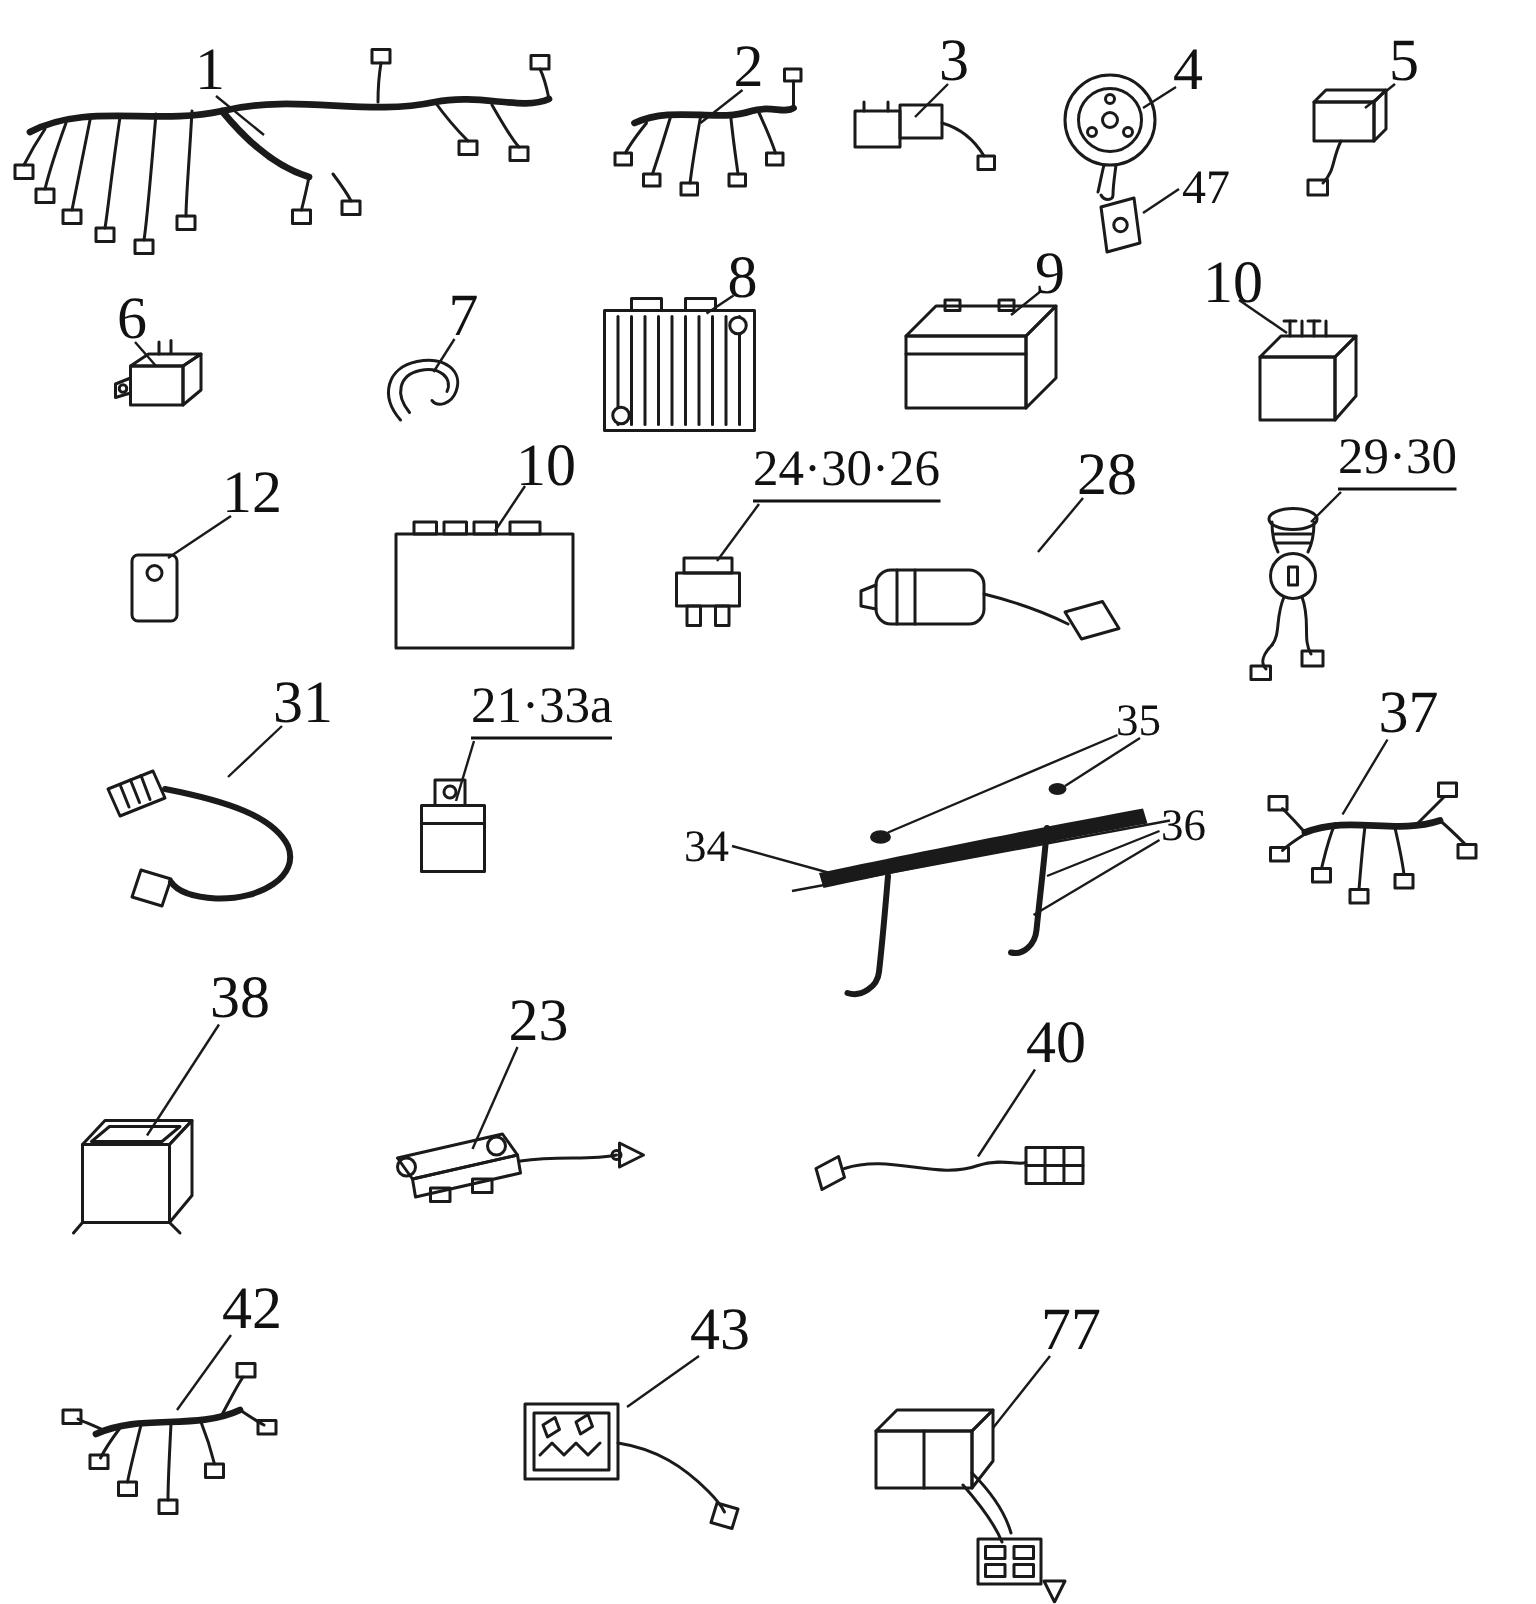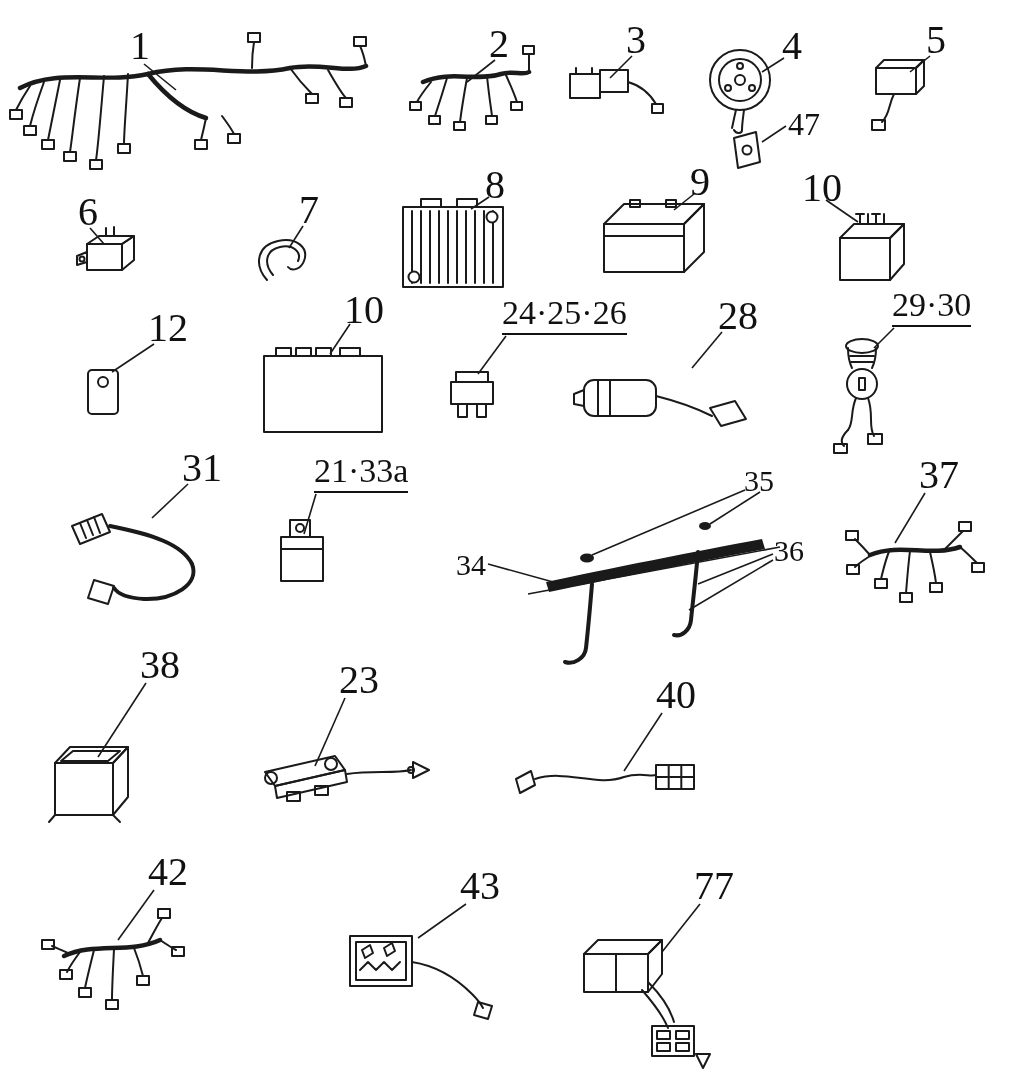--- a/index.html
+++ b/index.html
@@ -215,21 +215,21 @@
       <line class="leader" x1="98" y1="34" x2="78" y2="64"></line>
       <rect class="ink" x="12" y="66" width="118" height="76"></rect>
       <rect class="ink" x="24" y="58" width="15" height="8"></rect>
       <rect class="ink" x="44" y="58" width="15" height="8"></rect>
       <rect class="ink" x="64" y="58" width="15" height="8"></rect>
       <rect class="ink" x="88" y="58" width="20" height="8"></rect>
     </svg>
   </div>
 
   <div class="part" style="left:438px;top:296px;width:245px;height:130px">
-    <div class="lbl mid underline" style="left:64px;top:0">24·25·26</div>
+    <div class="lbl mid underline" style="left:64px;top:0">24·30·26</div>
     <svg width="245" height="130" viewBox="0 0 245 130">
       <line class="leader" x1="68" y1="40" x2="40" y2="78"></line>
       <rect class="ink" x="18" y="76" width="32" height="10"></rect>
       <rect class="ink" x="13" y="86" width="42" height="22"></rect>
       <rect class="ink" x="20" y="108" width="9" height="13"></rect>
       <rect class="ink" x="39" y="108" width="9" height="13"></rect>
     </svg>
   </div>
 
   <div class="part" style="left:572px;top:296px;width:205px;height:145px">
@@ -351,21 +351,21 @@
       <circle class="ink" cx="26" cy="118" r="6"></circle>
       <circle class="ink" cx="86" cy="104" r="6"></circle>
       <rect class="ink" x="42" y="132" width="13" height="9"></rect>
       <rect class="ink" x="70" y="126" width="13" height="9"></rect>
       <path class="ink" d="M102,114 C128,110 148,114 166,110"></path>
       <polygon class="ink" points="168,102 184,110 168,118"></polygon>
       <circle class="ink" cx="166" cy="110" r="3"></circle>
     </svg>
   </div>
 
-  <div class="part" style="left:504px;top:675px;width:215px;height:150px">
+  <div class="part" style="left:532px;top:675px;width:215px;height:150px">
     <div class="lbl" style="left:152px;top:0">40</div>
     <svg width="215" height="150" viewBox="0 0 215 150">
       <line class="leader" x1="158" y1="38" x2="120" y2="96"></line>
       <polygon class="ink" points="12,104 27,96 31,110 16,118"></polygon>
       <path class="ink" d="M31,104 C62,94 92,112 120,102 C136,97 146,102 152,100"></path>
       <rect class="ink" x="152" y="90" width="38" height="24"></rect>
       <line class="ink" x1="164.7" y1="90" x2="164.7" y2="114"></line>
       <line class="ink" x1="177.3" y1="90" x2="177.3" y2="114"></line>
       <line class="ink" x1="152" y1="102" x2="190" y2="102"></line>
     </svg>

